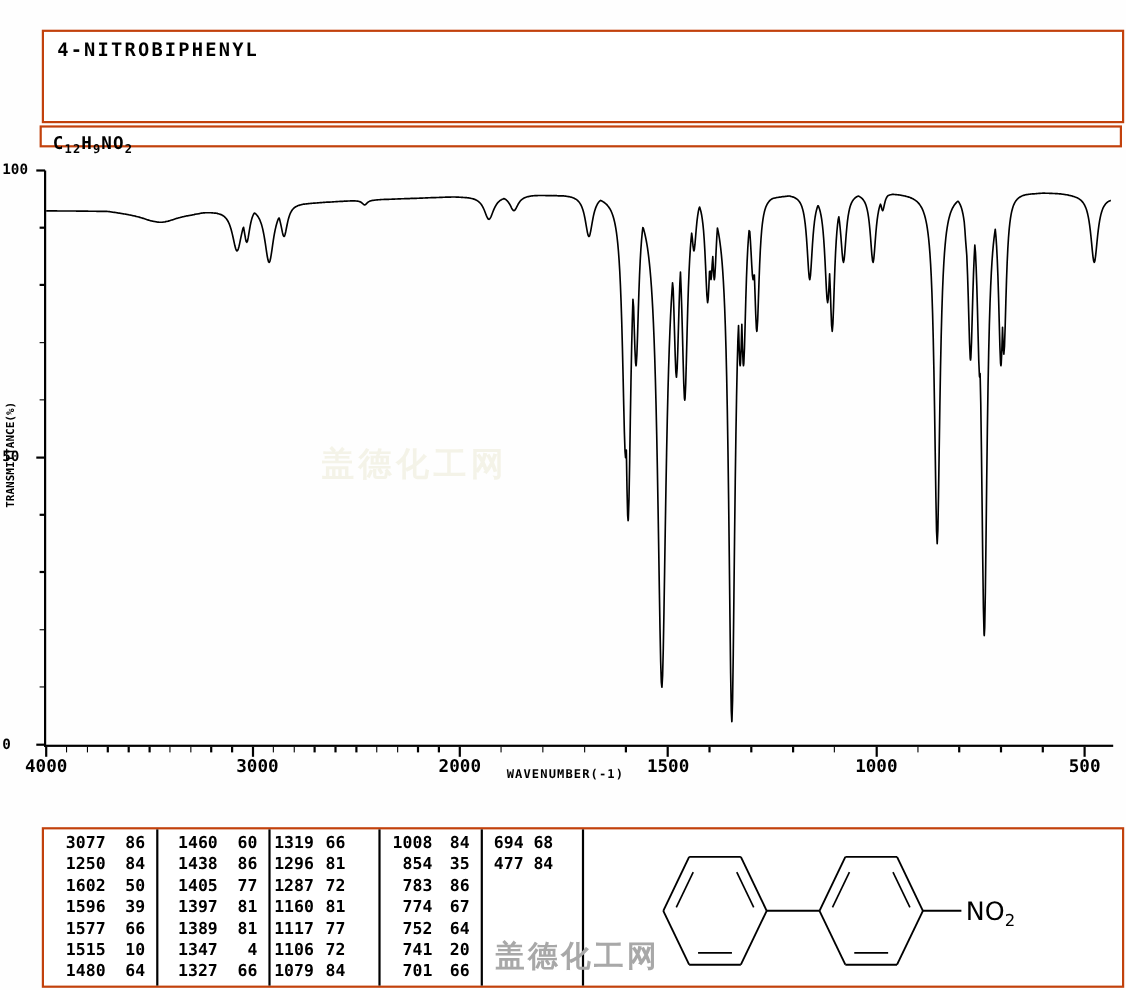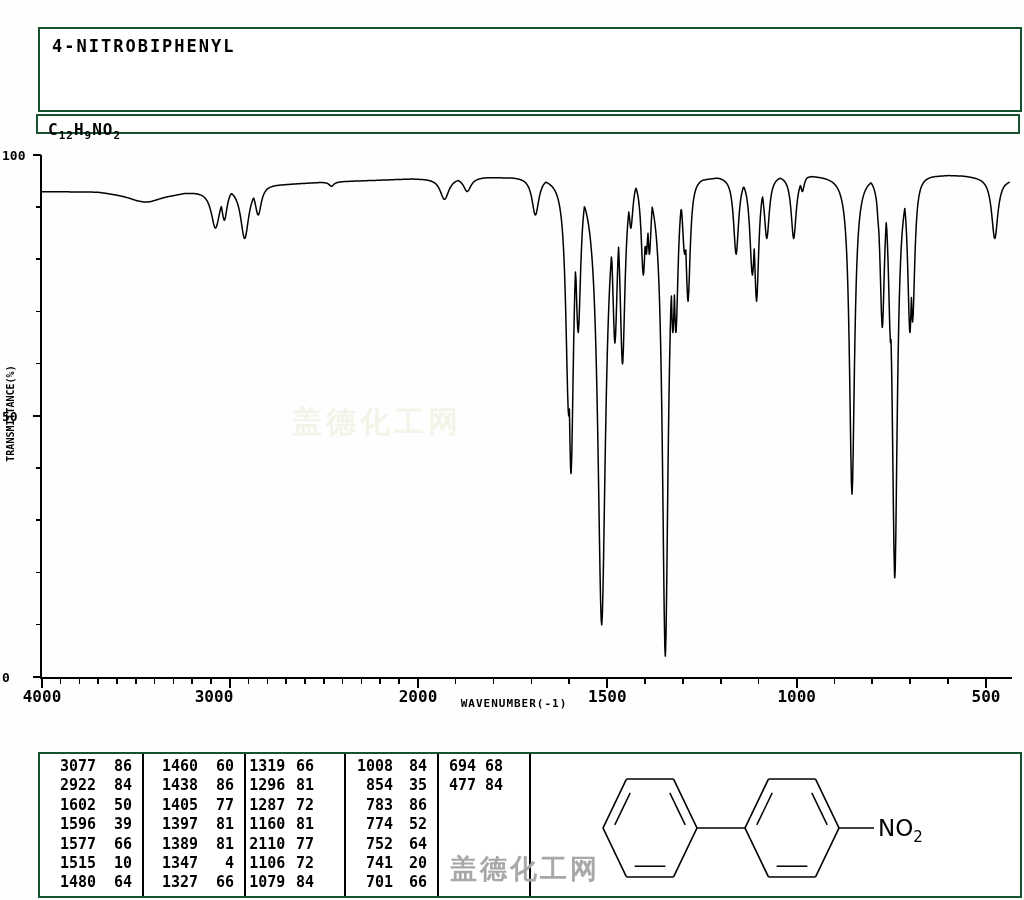--- a/index.html
+++ b/index.html
@@ -1,18 +1,18 @@
 <!DOCTYPE html>
 <html><head>
 <meta charset="utf-8">
 <style>
   html,body{margin:0;padding:0;background:#ffffff;}
   #page{position:relative;width:1024px;height:900px;background:#fefefe;overflow:hidden;
         font-family:"DejaVu Sans Mono", monospace;color:#000;}
-  .box{position:absolute;border:2px solid #14532d;background:#fff;box-sizing:border-box;}
+  .box{position:absolute;border:2px solid #c2410c;background:#fff;box-sizing:border-box;}
   #title-box{left:38px;top:27px;width:984px;height:85px;}
   #title-text{position:absolute;left:12px;top:7px;font-size:17px;font-weight:bold;letter-spacing:2px;}
   #formula-box{left:36px;top:114px;width:984px;height:20px;}
   #formula{position:absolute;left:10px;top:4px;font-size:16px;font-weight:bold;letter-spacing:1px;}
   #formula sub{font-size:11px;}
   .axis-line{position:absolute;background:#000;}
   .tick{position:absolute;background:#000;}
   .xlab{position:absolute;font-size:16px;font-weight:bold;transform:translateX(-50%);}
   .ylab{position:absolute;font-size:13px;font-weight:bold;text-align:left;width:30px;transform:translateY(-50%);}
   #x-axis-title{position:absolute;left:514px;top:697px;transform:translateX(-50%);
@@ -45,21 +45,21 @@
 
   <div id="chart-area">
     <div class="axis-line" style="left:40px;top:155px;width:2px;height:524px;"></div>
     <div class="axis-line" style="left:40px;top:677px;width:972px;height:2px;"></div>
     <div id="y-axis-title">TRANSMITTANCE(%)</div>
     <div id="x-axis-title">WAVENUMBER(-1)</div>
     <div id="ticks">
         <div class="tick" style="left:41px;top:679px;width:2px;height:9px;"></div>
         <div class="xlab" style="left:42px;top:687px;">4000</div>
         <div class="tick" style="left:229px;top:679px;width:2px;height:9px;"></div>
-        <div class="xlab" style="left:214px;top:687px;">3000</div>
+        <div class="xlab" style="left:234px;top:687px;">3000</div>
         <div class="tick" style="left:417px;top:679px;width:2px;height:9px;"></div>
         <div class="xlab" style="left:418px;top:687px;">2000</div>
         <div class="tick" style="left:606.35px;top:679px;width:2px;height:9px;"></div>
         <div class="xlab" style="left:607.35px;top:687px;">1500</div>
         <div class="tick" style="left:795.7px;top:679px;width:2px;height:9px;"></div>
         <div class="xlab" style="left:796.7px;top:687px;">1000</div>
         <div class="tick" style="left:985.05px;top:679px;width:2px;height:9px;"></div>
         <div class="xlab" style="left:986.05px;top:687px;">500</div>
         <div class="tick" style="left:59.80000000000001px;top:679px;width:1.6px;height:5px;"></div>
         <div class="tick" style="left:78.60000000000002px;top:679px;width:1.6px;height:5px;"></div>
@@ -113,21 +113,21 @@
   </div>
 
   <div class="box" id="bottom-box">
     <div id="table-cols">
         <div class="pt-col" style="left: 0px; width: 102px;">
           <div class="pt-row">
             <span class="w">3077</span>
             <span class="t">86</span>
           </div>
           <div class="pt-row">
-            <span class="w">2922</span>
+            <span class="w">1250</span>
             <span class="t">84</span>
           </div>
           <div class="pt-row">
             <span class="w">1602</span>
             <span class="t">50</span>
           </div>
           <div class="pt-row">
             <span class="w">1596</span>
             <span class="t">39</span>
           </div>
@@ -185,21 +185,21 @@
           </div>
           <div class="pt-row">
             <span class="w">1287</span>
             <span class="t">72</span>
           </div>
           <div class="pt-row">
             <span class="w">1160</span>
             <span class="t">81</span>
           </div>
           <div class="pt-row">
-            <span class="w">2110</span>
+            <span class="w">1117</span>
             <span class="t">77</span>
           </div>
           <div class="pt-row">
             <span class="w">1106</span>
             <span class="t">72</span>
           </div>
           <div class="pt-row">
             <span class="w">1079</span>
             <span class="t">84</span>
           </div>
@@ -212,21 +212,21 @@
           <div class="pt-row">
             <span class="w">854</span>
             <span class="t">35</span>
           </div>
           <div class="pt-row">
             <span class="w">783</span>
             <span class="t">86</span>
           </div>
           <div class="pt-row">
             <span class="w">774</span>
-            <span class="t">52</span>
+            <span class="t">67</span>
           </div>
           <div class="pt-row">
             <span class="w">752</span>
             <span class="t">64</span>
           </div>
           <div class="pt-row">
             <span class="w">741</span>
             <span class="t">20</span>
           </div>
           <div class="pt-row">

